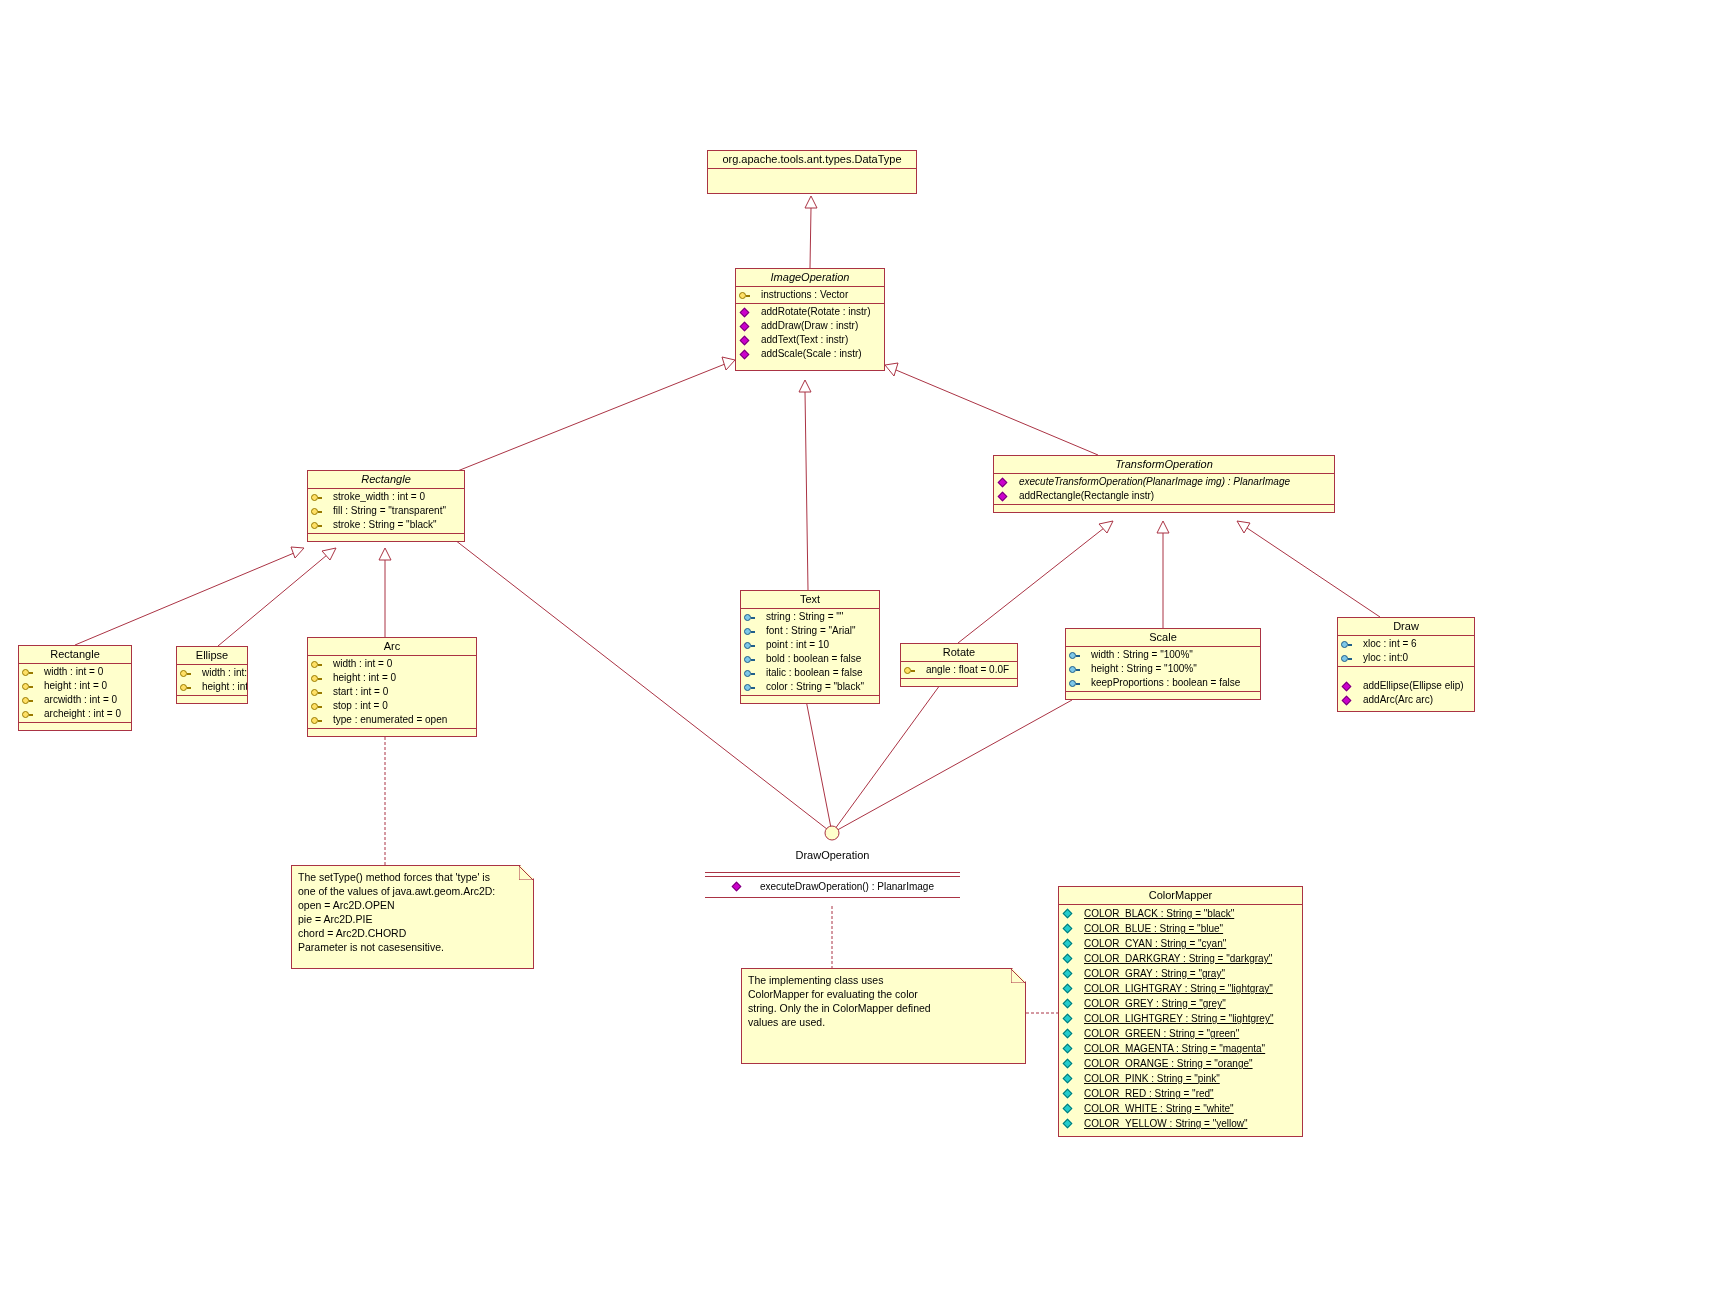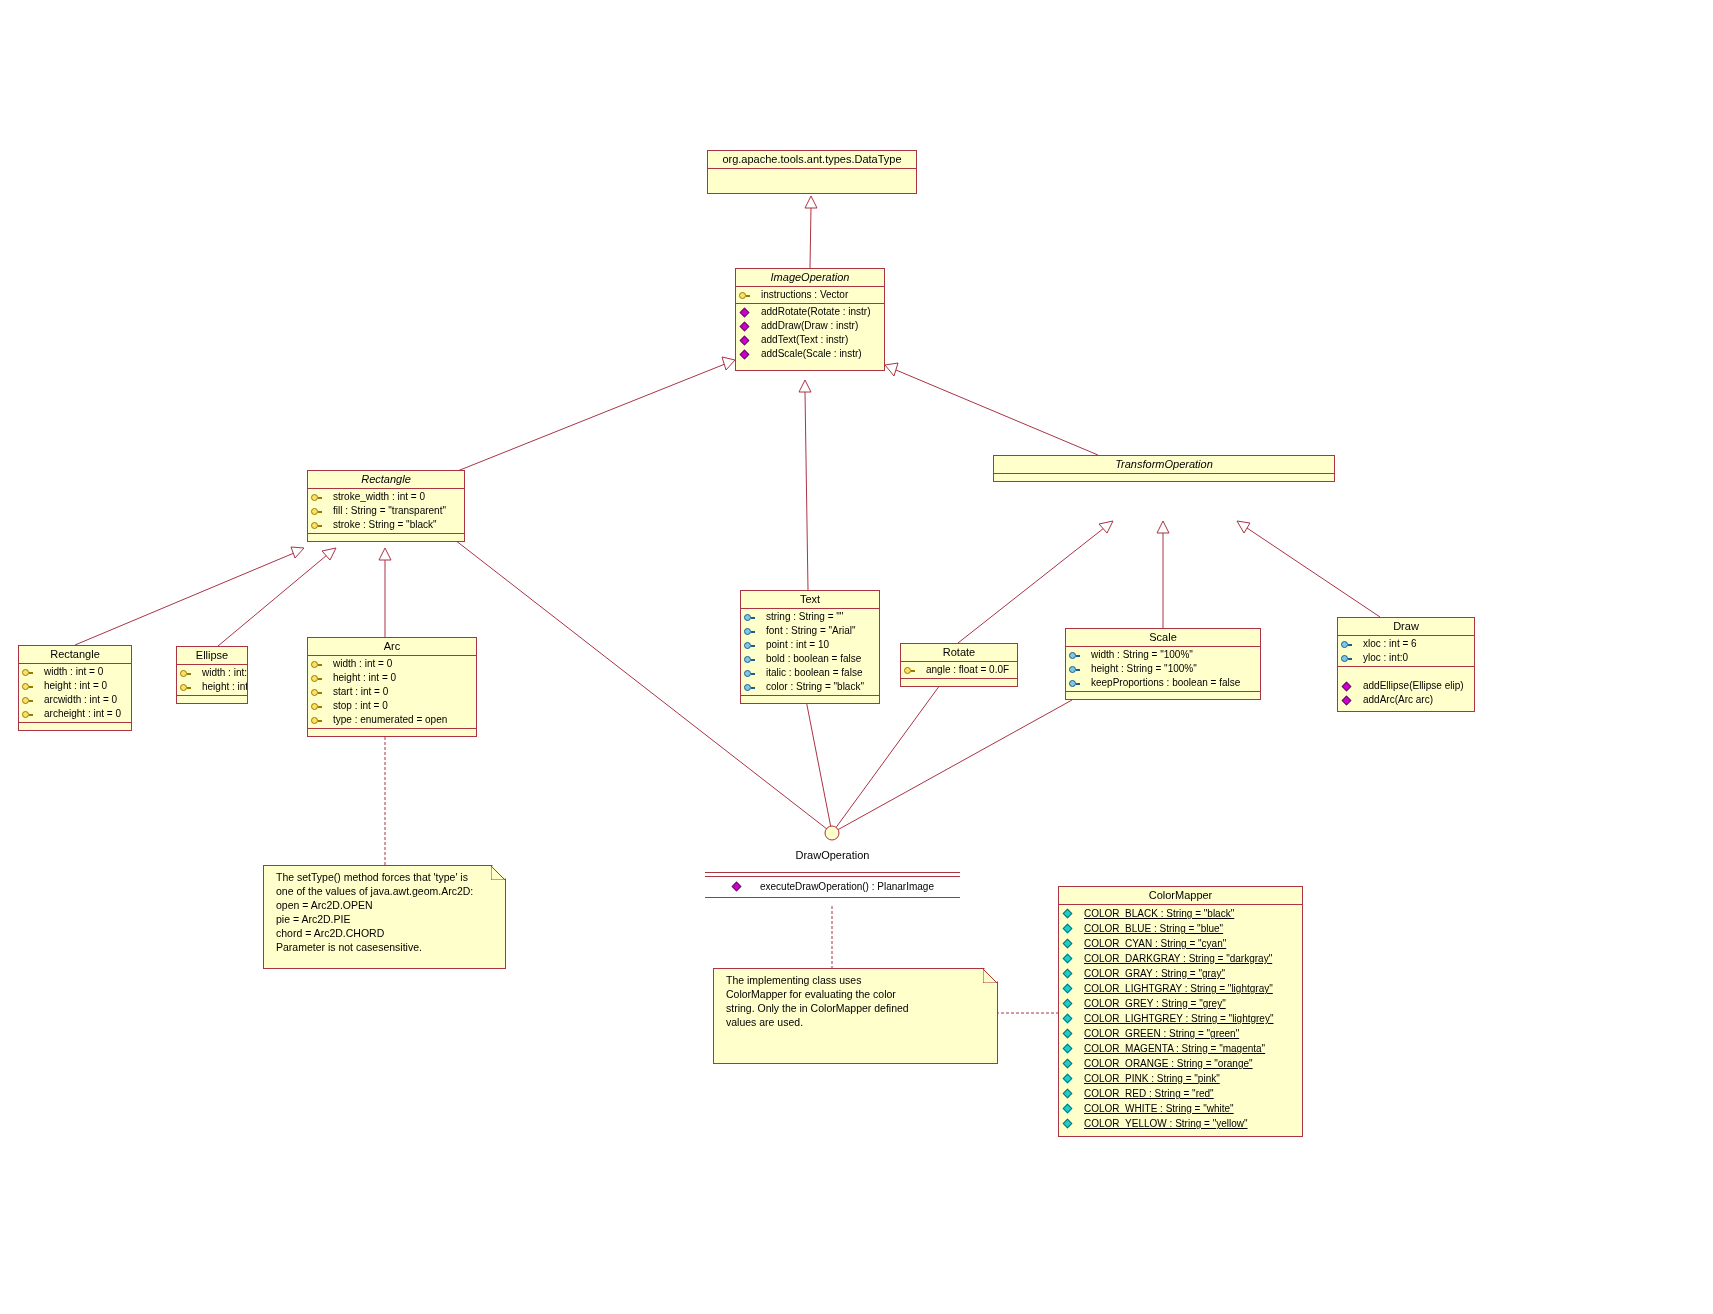--- a/index.html
+++ b/index.html
@@ -42,22 +42,23 @@
   .ic-key::after,.ic-blue::after{
     content:"";position:absolute;left:7px;top:5px;width:4px;height:2px;
   }
   .ic-key::before{background:#FFE066;border:1px solid #997A00;}
   .ic-key::after{background:#997A00;}
   .ic-blue::before{background:#7EC8E8;border:1px solid #1F5E8A;}
   .ic-blue::after{background:#1F5E8A;}
   
   .uml-note{
     position:absolute;background:var(--fill);border:1px solid var(--line);z-index:2;
-    box-sizing:border-box;padding:4px 12px;
+    box-sizing:border-box;padding:4px 6px;
     clip-path:polygon(0 0,calc(100% - 14px) 0,100% 14px,100% 100%,0 100%);
+    margin-left:28px;
   }
   .uml-note .fold{position:absolute;top:0;right:0;}
   .note-line{font-size:10.5px;line-height:14px;white-space:nowrap;}
   
   .uml-interface{position:absolute;z-index:2;text-align:center;}
   .iname{font-size:11px;line-height:14px;margin-bottom:10px;}
   .dbl{height:3px;border-top:1px solid var(--line);border-bottom:1px solid var(--line);}
   .iop{display:flex;justify-content:center;align-items:center;gap:10px;padding:4px 0 5px;}
   .isep{border-top:1px solid var(--line);}
 </style>
@@ -147,20 +148,30 @@
         </div>
         <div class="row">
           <span class="ic ic-key"></span>
           <span class="txt">stroke : String = "black"</span>
         </div>
       </div>
       <div class="compartment empty"></div>
     </div>
   <div class="uml-class" data-class="transformoperation" style="left:993px;top:455px;width:342px">
       <div class="title abstract">TransformOperation</div>
+      <div class="compartment">
+        <div class="row">
+          <span class="ic ic-op"></span>
+          <span class="txt it">executeTransformOperation(PlanarImage img) : PlanarImage</span>
+        </div>
+        <div class="row">
+          <span class="ic ic-op"></span>
+          <span class="txt">addRectangle(Rectangle instr)</span>
+        </div>
+      </div>
       <div class="compartment empty"></div>
     </div>
   <div class="uml-class" data-class="rectangle" style="left:18px;top:645px;width:114px">
       <div class="title">Rectangle</div>
       <div class="compartment">
         <div class="row">
           <span class="ic ic-key"></span>
           <span class="txt">width : int = 0</span>
         </div>
         <div class="row">

